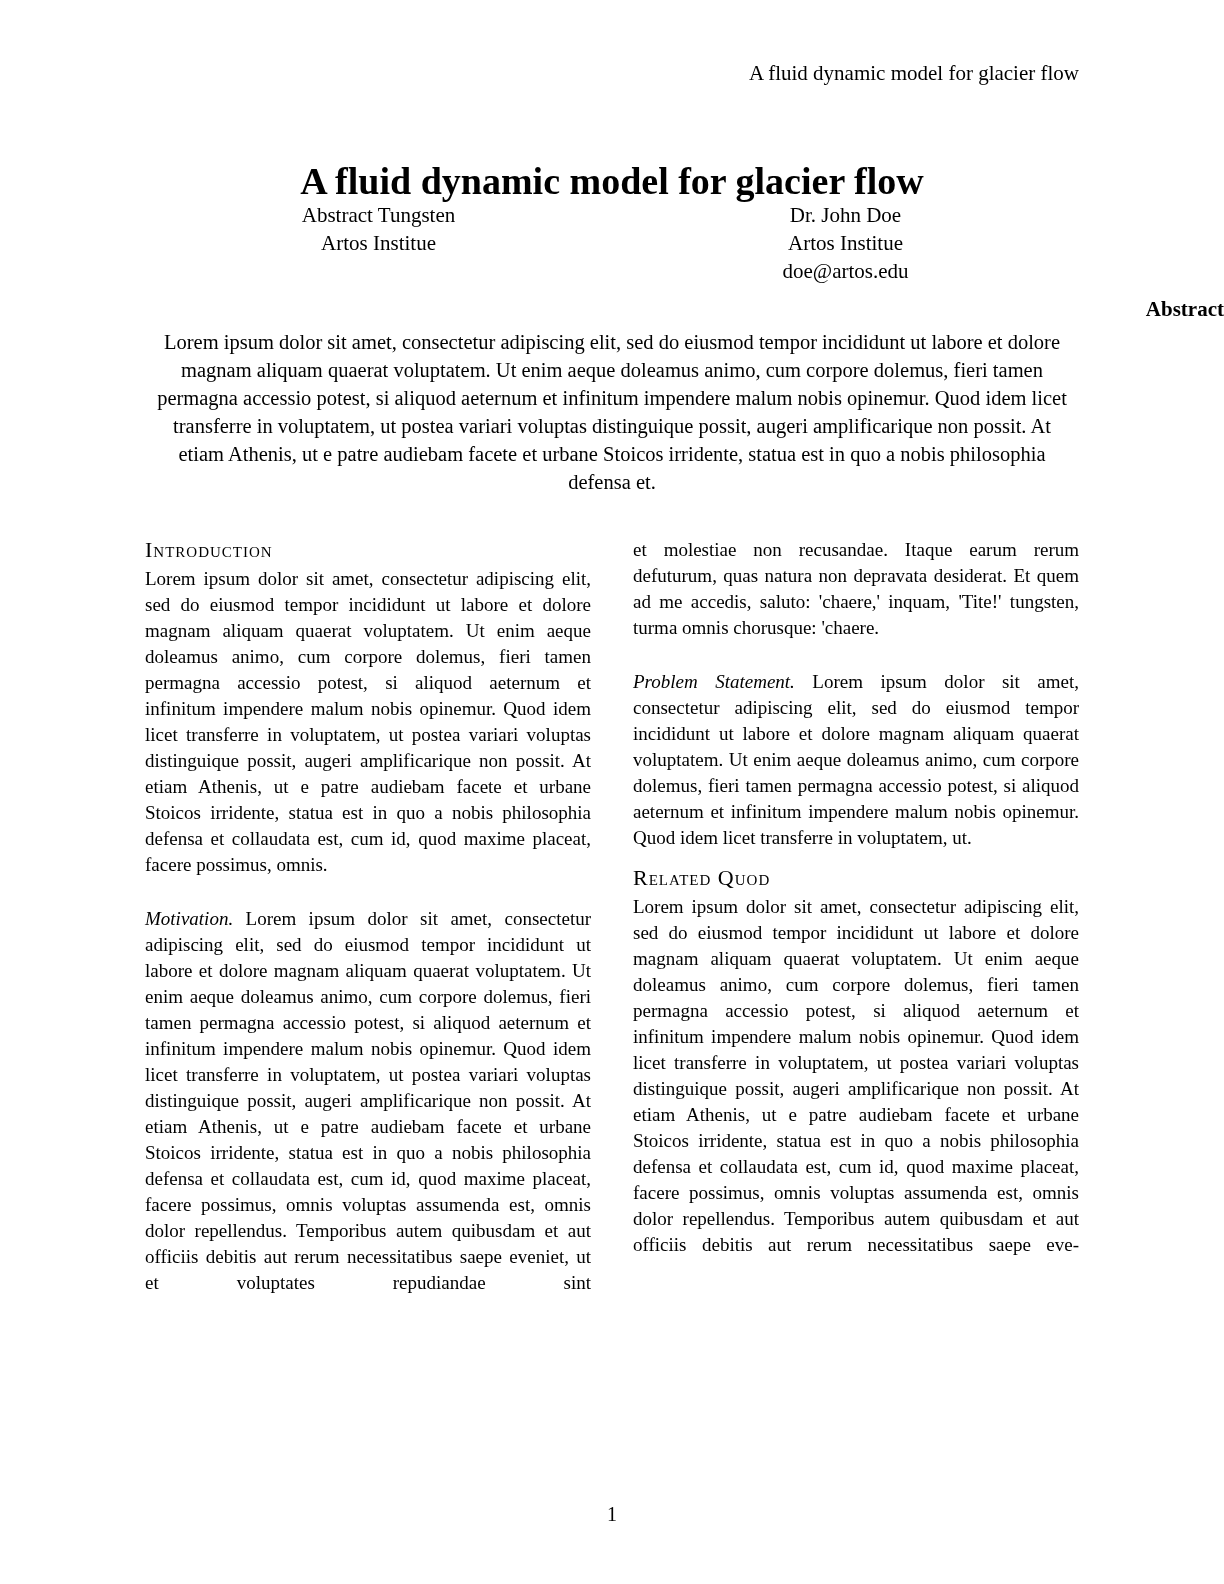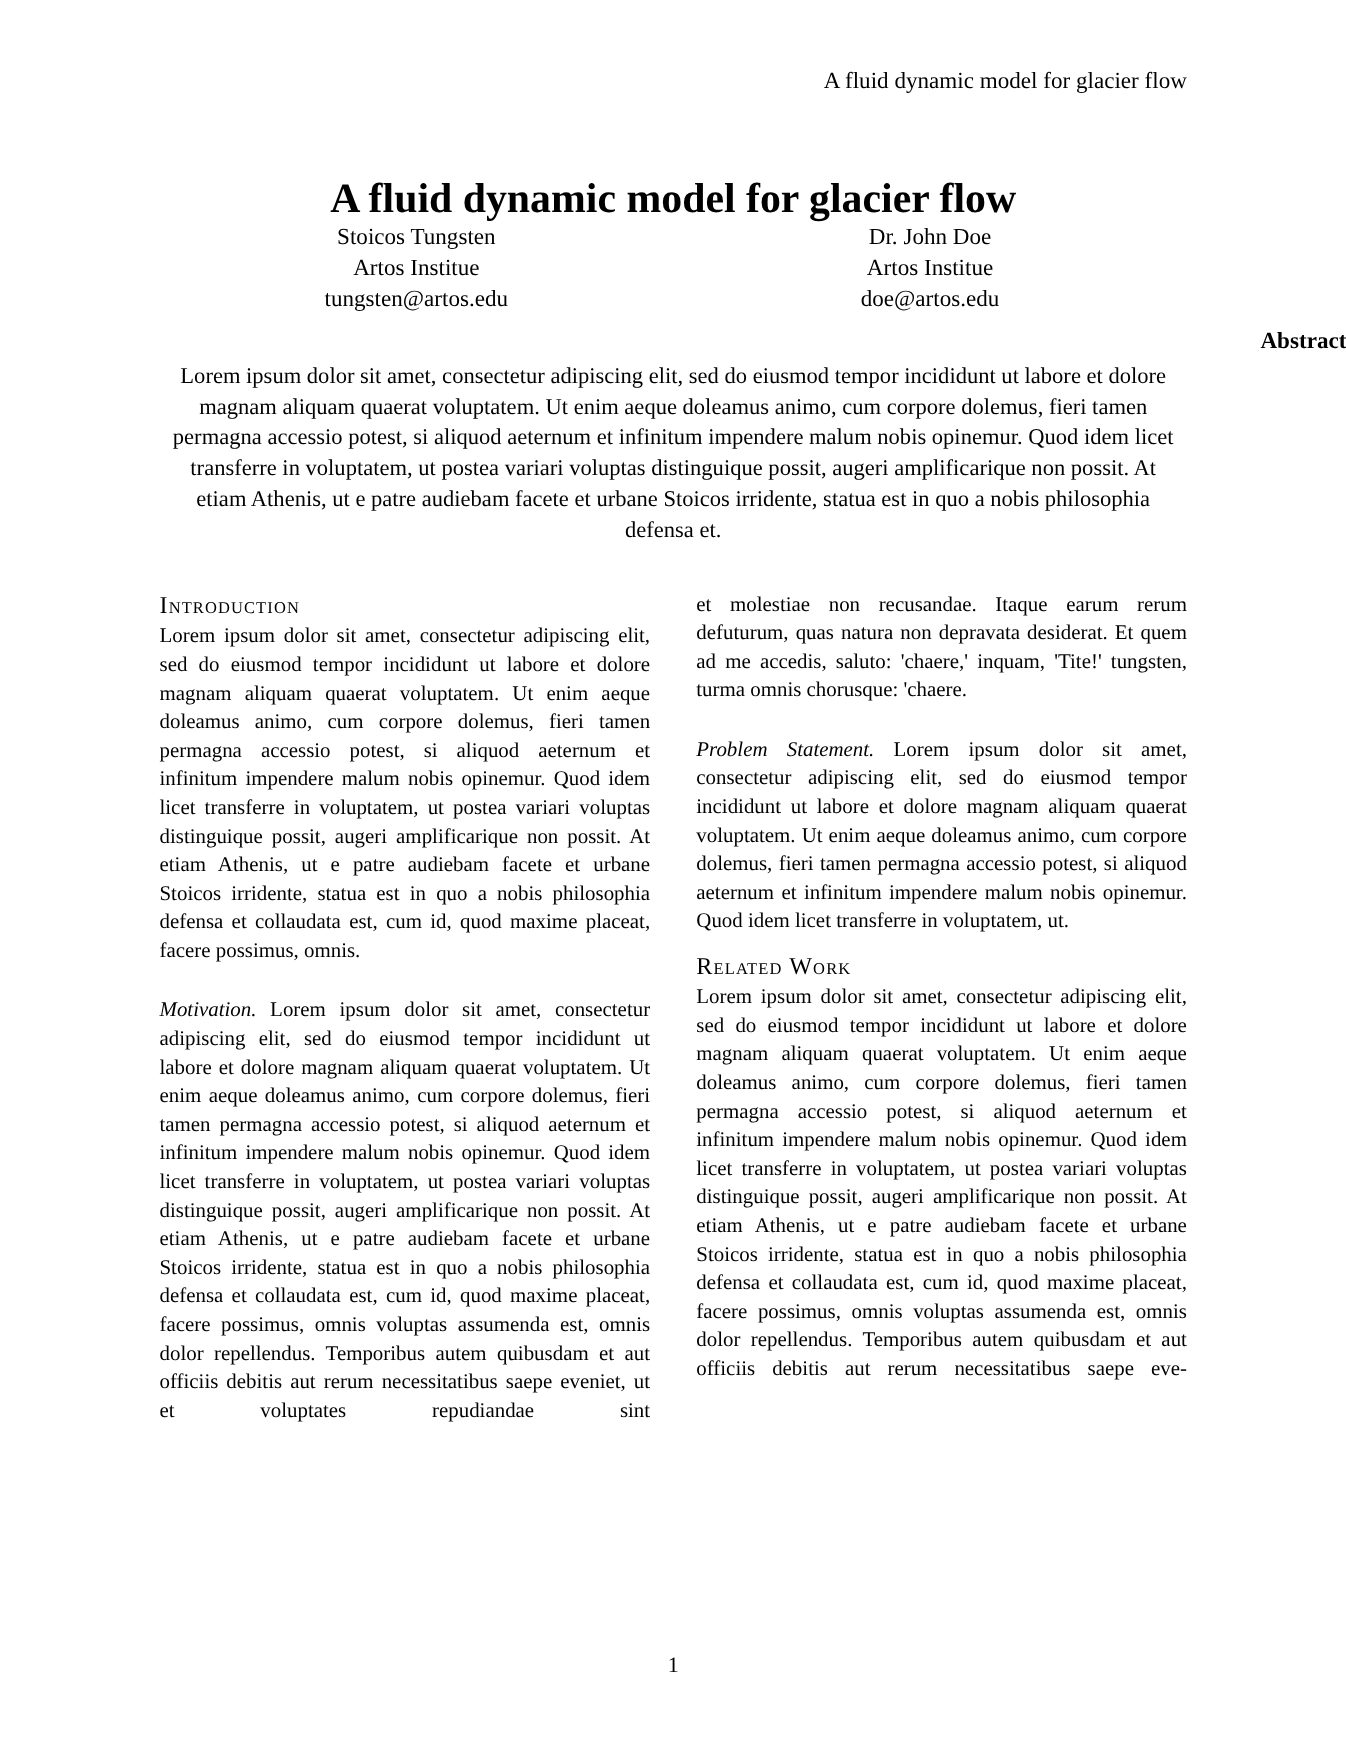--- a/index.html
+++ b/index.html
@@ -59,41 +59,40 @@
 </style>
 </head>
 <body>
 
 <div class="running-head">A fluid dynamic model for glacier flow</div>
 
 <h1 class="paper-title">A fluid dynamic model for glacier flow</h1>
 
 <div class="authors">
   <div class="author">
-    <div>Stoicos Tungsten</div>
+    <div>Abstract Tungsten</div>
     <div>Artos Institue</div>
-    <div>tungsten@artos.edu</div>
   </div>
   <div class="author">
     <div>Dr. John Doe</div>
     <div>Artos Institue</div>
     <div>doe@artos.edu</div>
   </div>
 </div>
 
 <div class="abstract-heading">Abstract</div>
 <div class="abstract-text">Lorem ipsum dolor sit amet, consectetur adipiscing elit, sed do eiusmod tempor incididunt ut labore et dolore magnam aliquam quaerat voluptatem. Ut enim aeque doleamus animo, cum corpore dolemus, fieri tamen permagna accessio potest, si aliquod aeternum et infinitum impendere malum nobis opinemur. Quod idem licet transferre in voluptatem, ut postea variari voluptas distinguique possit, augeri amplificarique non possit. At etiam Athenis, ut e patre audiebam facete et urbane Stoicos irridente, statua est in quo a nobis philosophia defensa et.</div>
 
 <div class="columns">
   <div class="col">
     <div class="section-heading">Introduction</div>
     <p class="para">Lorem ipsum dolor sit amet, consectetur adipiscing elit, sed do eiusmod tempor incididunt ut labore et dolore magnam aliquam quaerat voluptatem. Ut enim aeque doleamus animo, cum corpore dolemus, fieri tamen permagna accessio potest, si aliquod aeternum et infinitum impendere malum nobis opinemur. Quod idem licet transferre in voluptatem, ut postea variari voluptas distinguique possit, augeri amplificarique non possit. At etiam Athenis, ut e patre audiebam facete et urbane Stoicos irridente, statua est in quo a nobis philosophia defensa et collaudata est, cum id, quod maxime placeat, facere possimus, omnis.</p>
     <p class="para continues"><span class="runin-head">Motivation.</span><span> Lorem ipsum dolor sit amet, consectetur adipiscing elit, sed do eiusmod tempor incididunt ut labore et dolore magnam aliquam quaerat voluptatem. Ut enim aeque doleamus animo, cum corpore dolemus, fieri tamen permagna accessio potest, si aliquod aeternum et infinitum impendere malum nobis opinemur. Quod idem licet transferre in voluptatem, ut postea variari voluptas distinguique possit, augeri amplificarique non possit. At etiam Athenis, ut e patre audiebam facete et urbane Stoicos irridente, statua est in quo a nobis philosophia defensa et collaudata est, cum id, quod maxime placeat, facere possimus, omnis voluptas assumenda est, omnis dolor repellendus. Temporibus autem quibusdam et aut officiis debitis aut rerum necessitatibus saepe eveniet, ut et voluptates repudiandae sint</span></p>
   </div>
   <div class="col">
     <p class="para">et molestiae non recusandae. Itaque earum rerum defuturum, quas natura non depravata desiderat. Et quem ad me accedis, saluto: 'chaere,' inquam, 'Tite!' tungsten, turma omnis chorusque: 'chaere.</p>
     <p class="para"><span class="runin-head">Problem Statement.</span><span> Lorem ipsum dolor sit amet, consectetur adipiscing elit, sed do eiusmod tempor incididunt ut labore et dolore magnam aliquam quaerat voluptatem. Ut enim aeque doleamus animo, cum corpore dolemus, fieri tamen permagna accessio potest, si aliquod aeternum et infinitum impendere malum nobis opinemur. Quod idem licet transferre in voluptatem, ut.</span></p>
-    <div class="section-heading">Related Work</div>
+    <div class="section-heading">Related Quod</div>
     <p class="para continues">Lorem ipsum dolor sit amet, consectetur adipiscing elit, sed do eiusmod tempor incididunt ut labore et dolore magnam aliquam quaerat voluptatem. Ut enim aeque doleamus animo, cum corpore dolemus, fieri tamen permagna accessio potest, si aliquod aeternum et infinitum impendere malum nobis opinemur. Quod idem licet transferre in voluptatem, ut postea variari voluptas distinguique possit, augeri amplificarique non possit. At etiam Athenis, ut e patre audiebam facete et urbane Stoicos irridente, statua est in quo a nobis philosophia defensa et collaudata est, cum id, quod maxime placeat, facere possimus, omnis voluptas assumenda est, omnis dolor repellendus. Temporibus autem quibusdam et aut officiis debitis aut rerum necessitatibus saepe eve-</p>
   </div>
 </div>
 
 <div class="page-number">1</div>
 
 </body></html>

